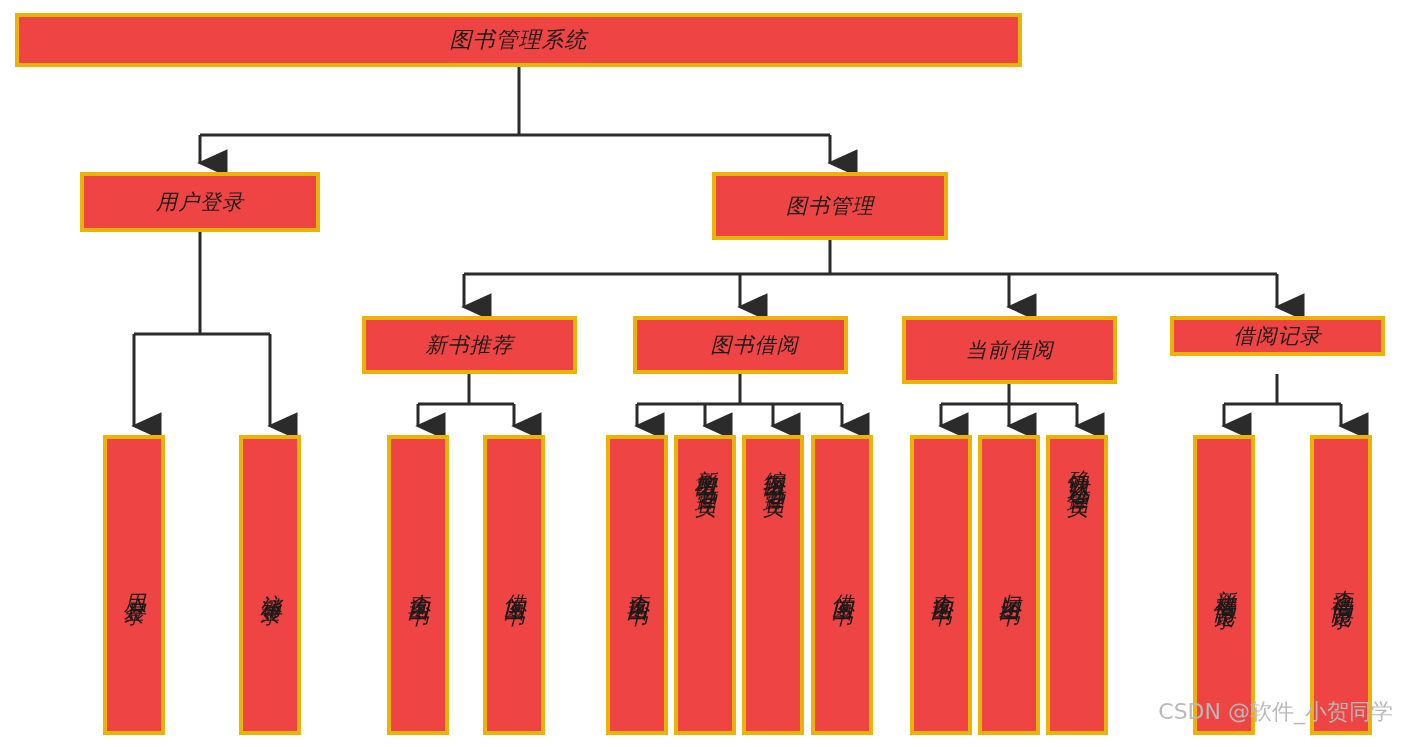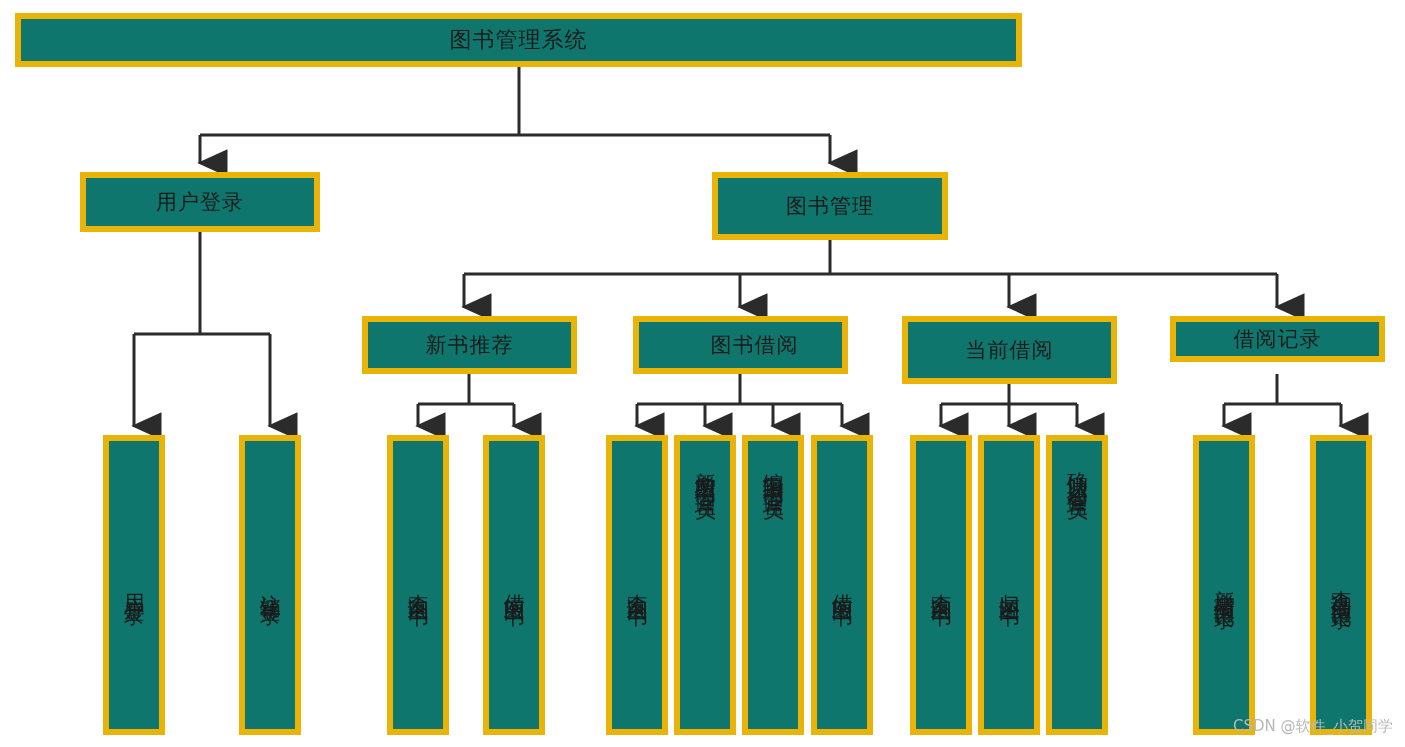--- a/index.html
+++ b/index.html
@@ -10,27 +10,28 @@
     font-family:"DejaVu Sans","Liberation Sans",sans-serif;
     position:relative;
     overflow:hidden;
   }
   #diagram{
     position:absolute;left:0;top:0;width:1405px;height:747px;
   }
   .node{
     position:absolute;
     box-sizing:border-box;
-    background:#0f766e;
-    border:6px solid #eab308;
+    background:#ef4444;
+    border:4px solid #eab308;
     display:flex;
     align-items:center;
     justify-content:center;
     color:#1a1a1a;
     z-index:2;
+    font-style:italic;
   }
   .node .label{
     font-size:21px;
     line-height:1.15;
     letter-spacing:1px;
     white-space:nowrap;
     user-select:none;
   }
   
   .node.h .label{font-size:21px;}
@@ -54,22 +55,22 @@
   .node.v.mid{
     align-items:center;
     padding-top:0;
   }
   svg.links{
     position:absolute;left:0;top:0;width:1405px;height:747px;
     z-index:1;pointer-events:none;
   }
   .watermark{
     position:absolute;
-    right:12px;bottom:11px;
-    font-size:15px;
+    right:12px;bottom:20px;
+    font-size:22px;
     color:#b9b9b9;
     z-index:5;
     white-space:nowrap;
     user-select:none;
     margin-left:36px;
   }
 </style>
 </head>
 <body>
 
@@ -139,21 +140,21 @@
 
   <div class="node h" style="left:362px;top:316px;width:215px;height:58px;">
     <span class="label">新书推荐</span>
   </div>
   <div class="node h" style="left:633px;top:316px;width:215px;height:58px;padding-left:28px;">
     <span class="label">图书借阅</span>
   </div>
   <div class="node h" style="left:902px;top:316px;width:215px;height:68px;">
     <span class="label">当前借阅</span>
   </div>
-  <div class="node h" style="left:1170px;top:316px;width:215px;height:46px;">
+  <div class="node h" style="left:1170px;top:316px;width:215px;height:40px;">
     <span class="label">借阅记录</span>
   </div>
 
   <div class="node v mid" style="left:103px;top:435px;width:62px;height:300px;">
     <span class="label">用户登录</span>
   </div>
   <div class="node v mid" style="left:239px;top:435px;width:62px;height:300px;">
     <span class="label">注销登录</span>
   </div>
 

